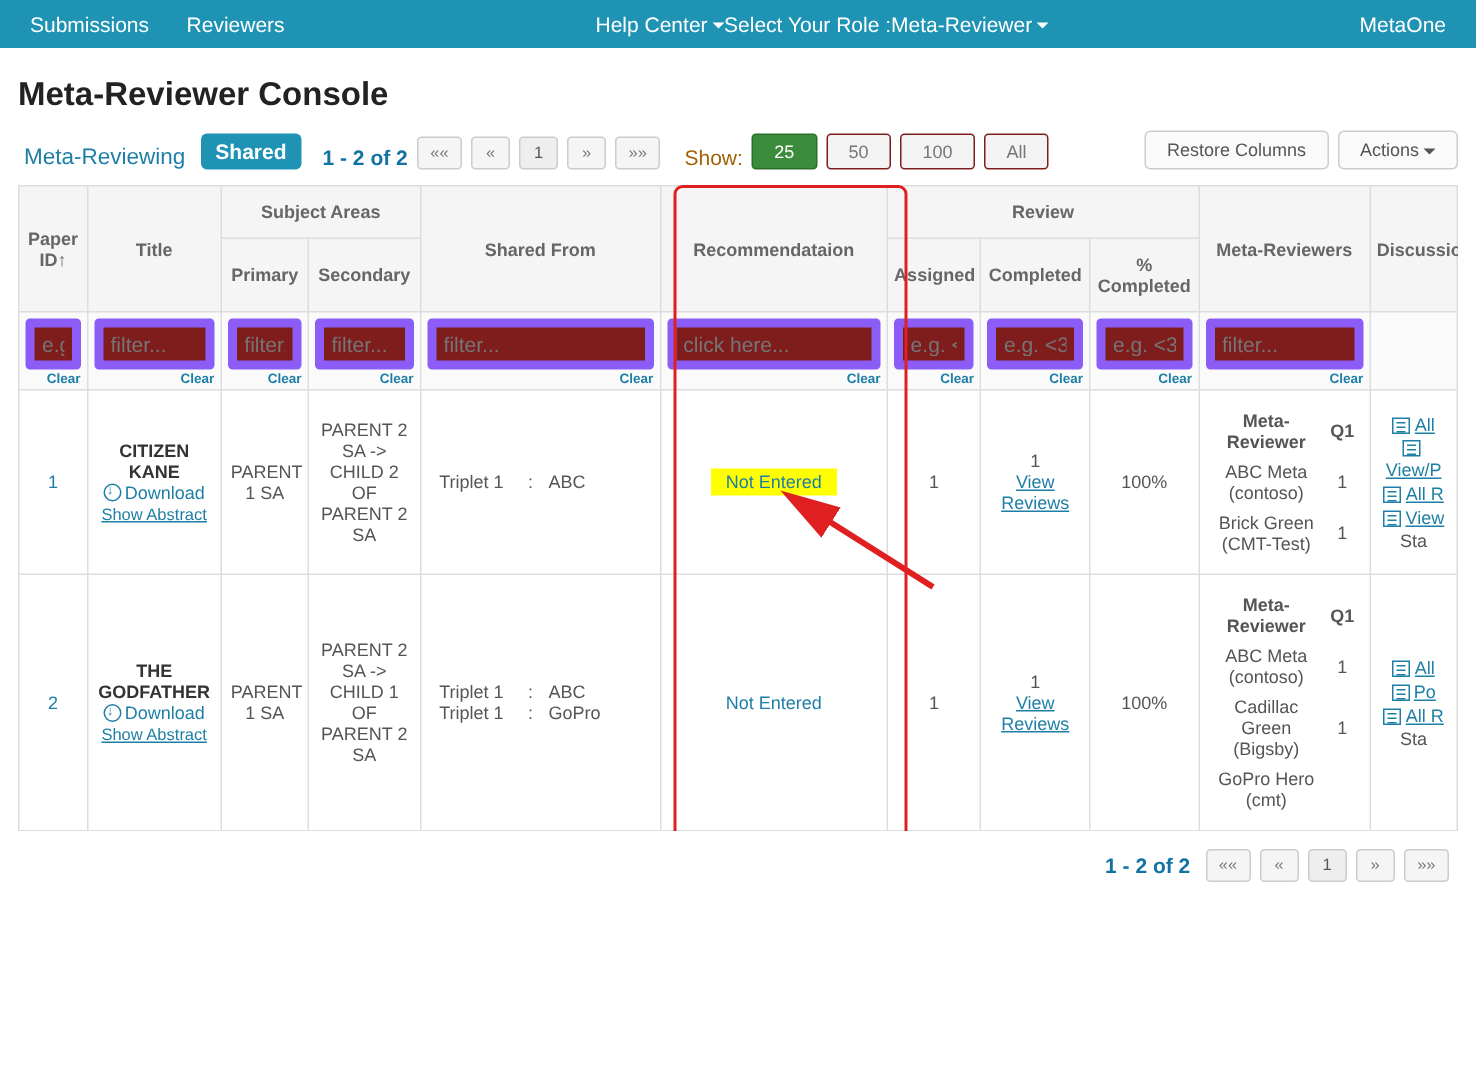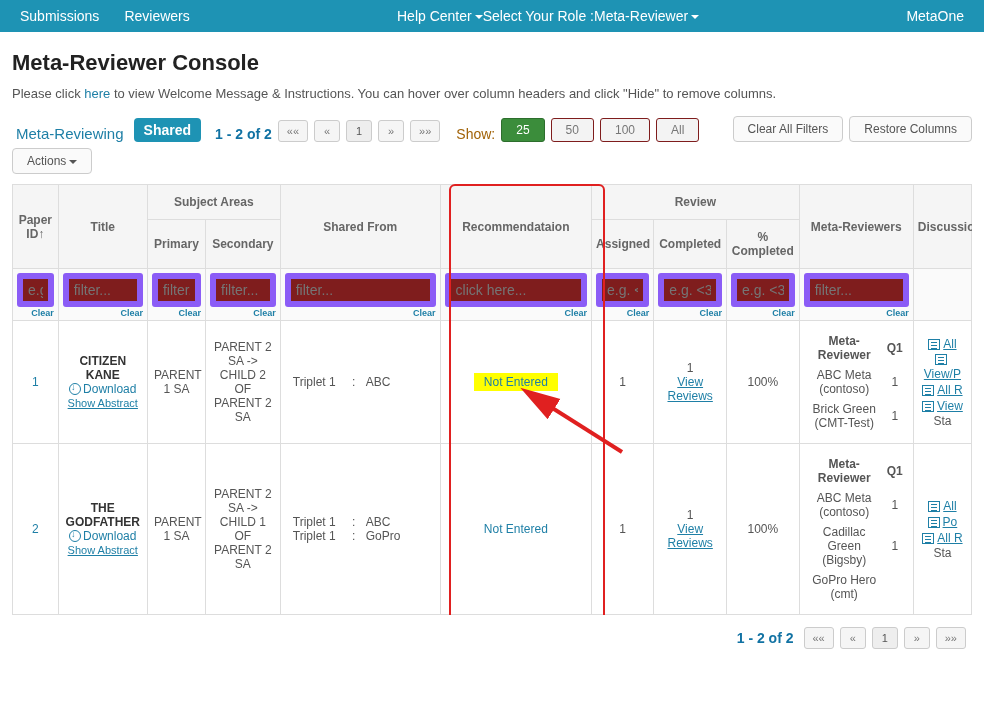--- a/index.html
+++ b/index.html
@@ -98,42 +98,38 @@
     <span>Select Your Role :</span>
     <a href="#" class="caret">Meta-Reviewer</a>
   </div>
   <div class="nav-right">
     <a href="#">MetaOne</a>
   </div>
 </div>
 
 <div class="content">
   <h2>Meta-Reviewer Console</h2>
-  <div class="instructions">
-    <span>Please click </span><a href="#">here</a><span> to view Welcome Message &amp; Instructions. You can hover over column headers and click "Hide" to remove columns.</span>
-  </div>
 
   <div class="toolbar">
     <span class="tab-link">Meta-Reviewing</span>
     <span class="badge-shared">Shared</span>
     <span class="count-text">1 - 2 of 2</span>
     <button class="pager-btn">««</button>
     <button class="pager-btn">«</button>
     <button class="pager-btn active">1</button>
     <button class="pager-btn">»</button>
     <button class="pager-btn">»»</button>
 
     <span class="show-label">Show:</span>
     <button class="size-btn active">25</button>
     <button class="size-btn">50</button>
     <button class="size-btn">100</button>
     <button class="size-btn">All</button>
 
     <span class="tool-spacer"></span>
-    <button class="tool-btn">Clear All Filters</button>
     <button class="tool-btn">Restore Columns</button>
     <button class="tool-btn caret-dark">Actions</button>
   </div>
 
   <div class="table-scroll" style="position: relative;">
   <table class="grid">
     <colgroup>
       <col class="col-id">
             <col class="col-title">
             <col class="col-primary">

